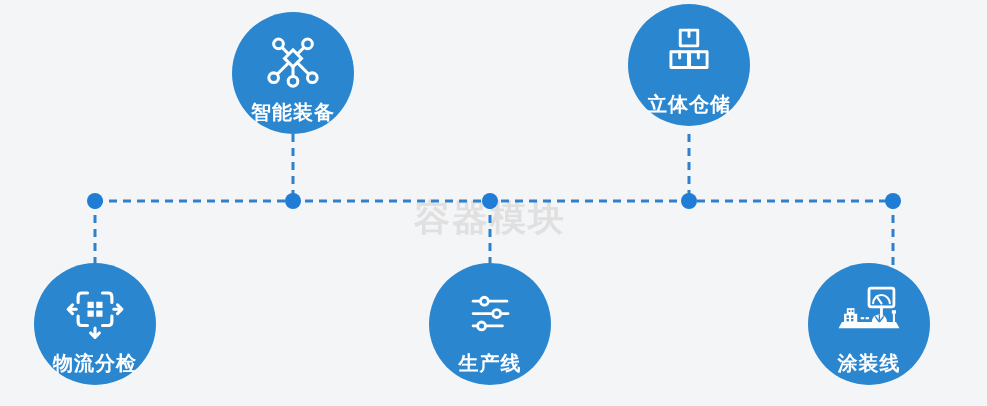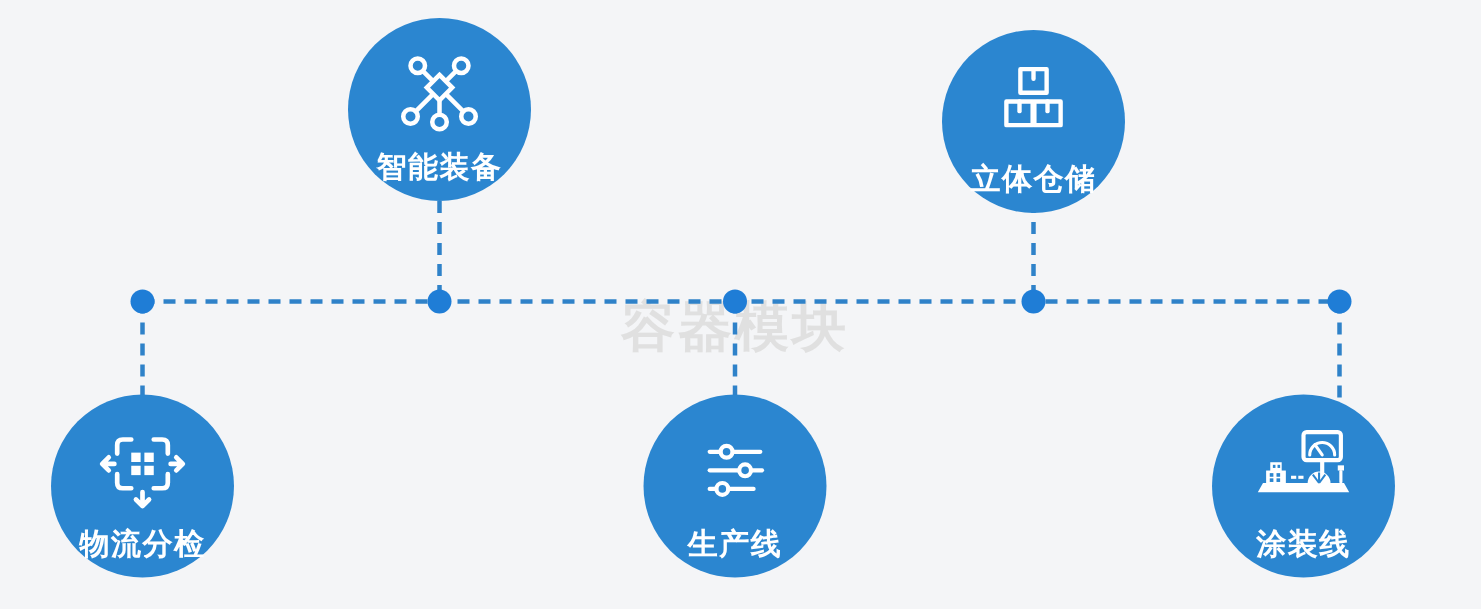--- a/index.html
+++ b/index.html
@@ -38,21 +38,21 @@
   
   .s  { stroke:#fff; fill:none; stroke-width:5; stroke-linecap:round; stroke-linejoin:round; }
   .s4 { stroke:#fff; fill:none; stroke-width:4; stroke-linecap:round; stroke-linejoin:round; }
   .s3 { stroke:#fff; fill:none; stroke-width:3; stroke-linecap:round; stroke-linejoin:round; }
   .sf { stroke:#fff; fill:var(--node-blue); stroke-width:5; }
   .f  { fill:#fff; }
   .hole{ fill:var(--node-blue); }
   .spoke{ stroke:var(--node-blue); stroke-width:2; }
   
   .node-smart      { left:232px; top:12px; }
-  .node-warehouse  { left:628px; top:20px;justify-content:center; }
+  .node-warehouse  { left:628px; top:4px;justify-content:center; }
   .node-logistics  { left:34px;  top:263px; }
   .node-production { left:429px; top:263px; }
   .node-painting   { left:808px; top:263px; }
 </style>
 </head>
 <body>
 
 <div class="stage">
 
   <div class="watermark">容器模块</div>

